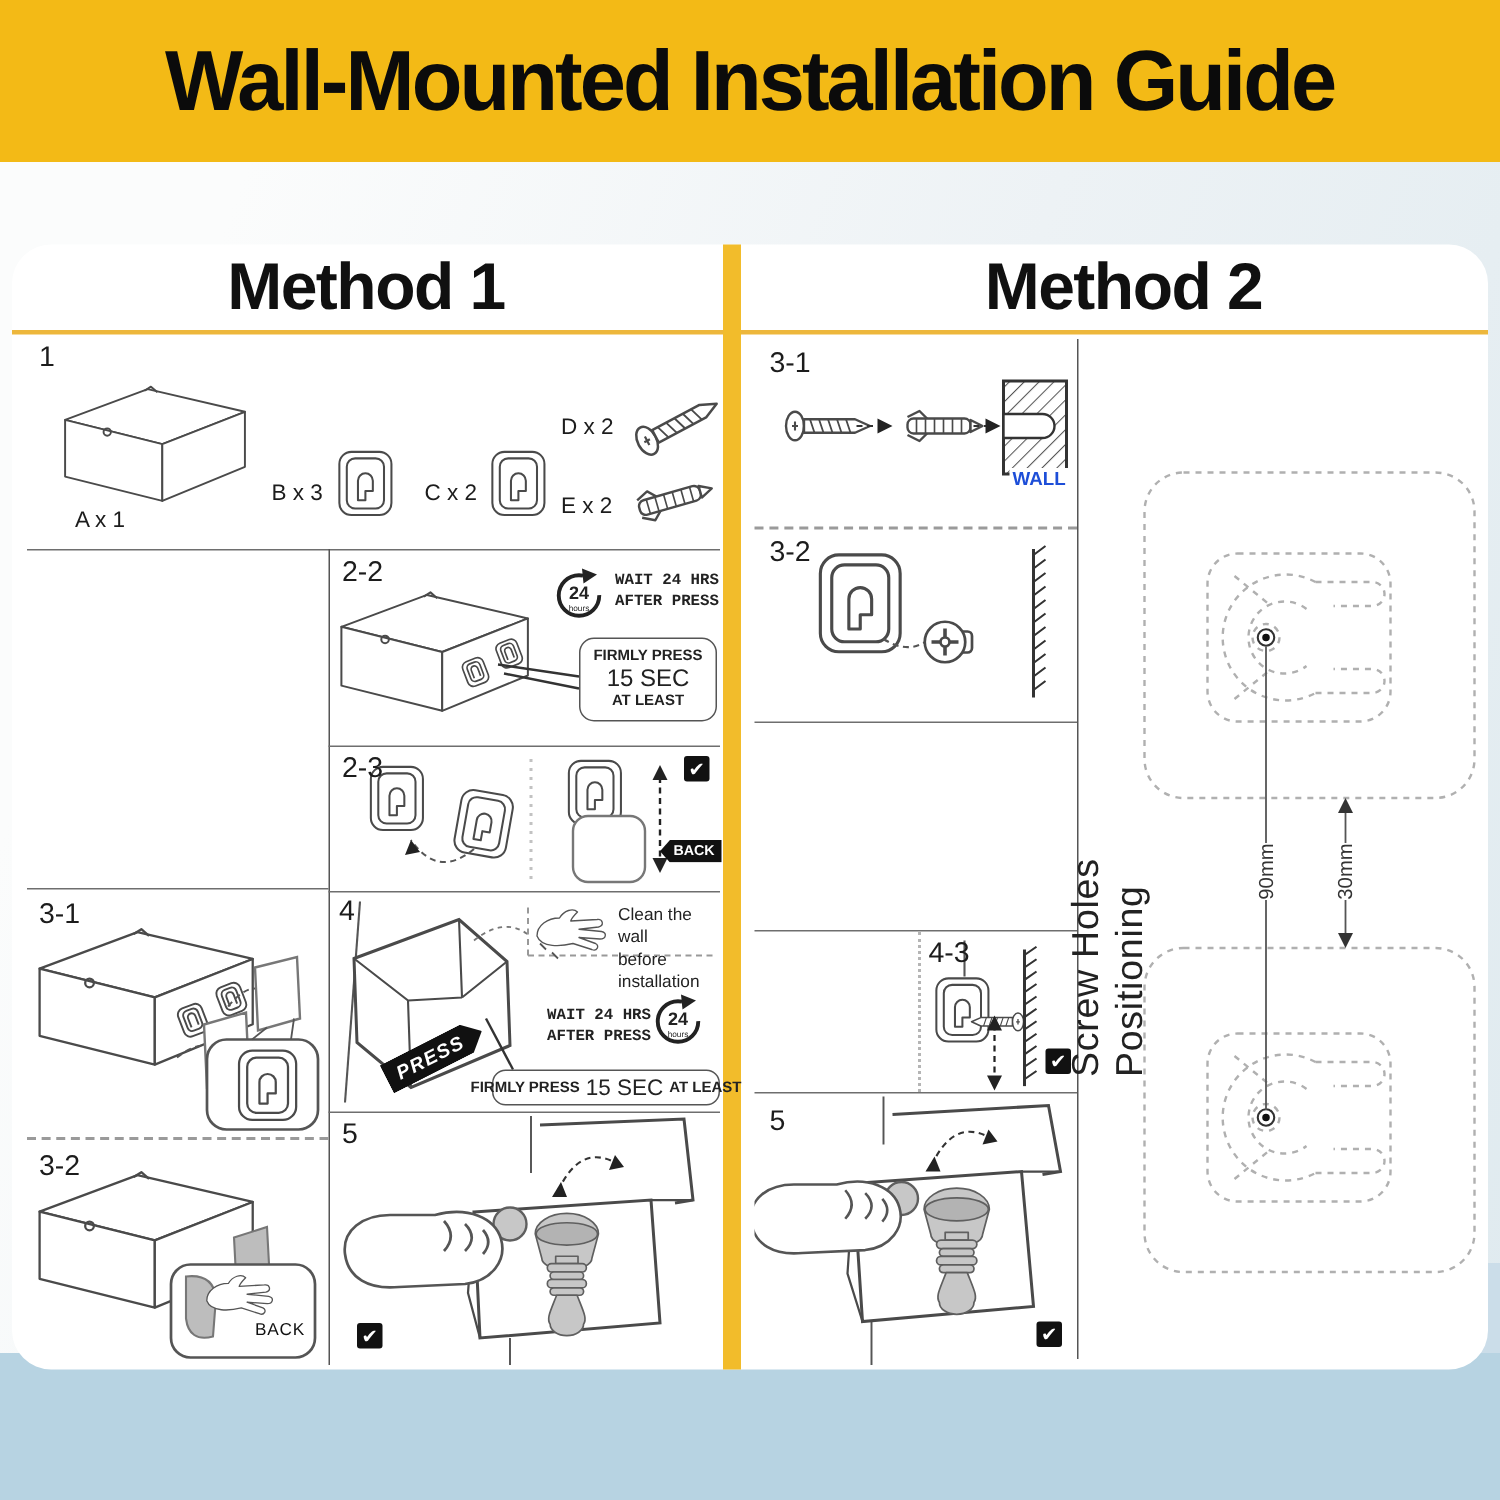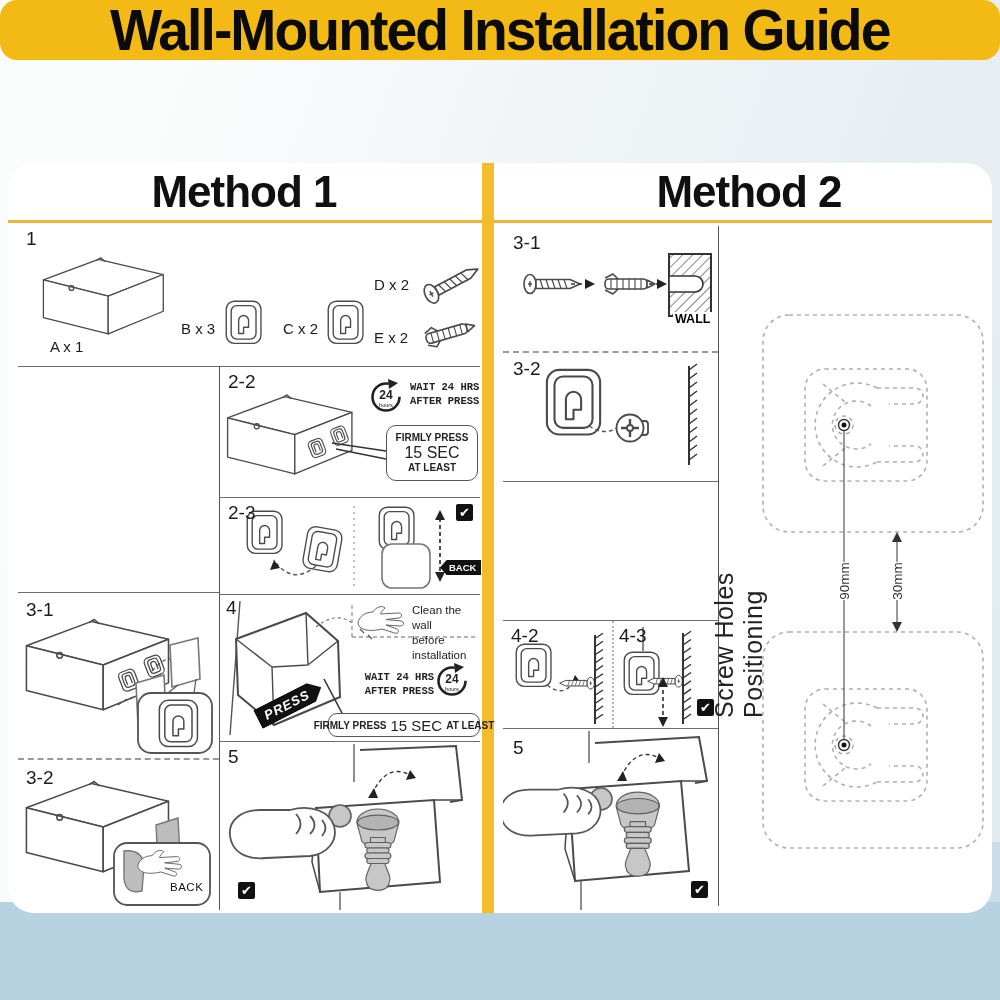--- a/index.html
+++ b/index.html
@@ -1,20 +1,20 @@
 <!DOCTYPE html>
 <html><head>
 <meta charset="utf-8">
 <style>
   html,body{margin:0;padding:0;}
   body{width:1000px;height:1000px;font-family:"Liberation Sans",sans-serif;}
   .page{position:relative;width:1000px;height:1000px;overflow:hidden;
         background:linear-gradient(110deg,#fbfcfc 15%,#edf2f5 55%,#dfeaef 100%);}
-  .title-bar{position:absolute;left:0;top:0;width:1000px;height:60px;background:#F3BA16;
-        display:flex;align-items:center;justify-content:center;border-radius:17px;}
+  .title-bar{position:absolute;left:0;top:0;width:1000px;height:108px;background:#F3BA16;
+        display:flex;align-items:center;justify-content:center;}
   .title-bar span{font-size:57px;font-weight:bold;letter-spacing:-2px;color:#0b0b0b;transform:scaleX(.97);}
   .bg-bottom{position:absolute;left:0;top:902px;width:1000px;height:98px;background:#b7d3e2;}
   .bg-wave{position:absolute;right:0;top:842px;width:240px;height:140px;background:#cbdde9;border-radius:130px 0 0 0;}
   .card{position:absolute;left:8px;top:163px;width:984px;height:750px;background:#fff;border-radius:26px;}
   .m-heading{position:absolute;top:2px;height:54px;display:flex;align-items:center;justify-content:center;
         font-size:44px;font-weight:bold;color:#101010;letter-spacing:-1px;}
   .h-underline{position:absolute;left:0;top:57px;width:984px;height:3px;background:#EDB73C;}
   .v-divider{position:absolute;left:474px;top:0;width:12px;height:750px;background:#F2BC2B;}
   .cell{position:absolute;}
   .step-label{position:absolute;font-size:19px;color:#1c1c1c;z-index:3;}
@@ -33,21 +33,21 @@
   .pill .c-sm{font-size:10px;font-weight:bold;color:#222;}
   .pill .c-lg{font-size:15px;color:#222;}
   .check{position:absolute;width:17px;height:17px;background:#111;color:#fff;font-size:13px;line-height:17px;
         text-align:center;z-index:4;border-radius:2px;}
   .tag-back{position:absolute;background:#111;color:#fff;font-size:9.5px;font-weight:bold;z-index:4;
         padding:2px 5px 2px 9px;clip-path:polygon(0 50%,16% 0,100% 0,100% 100%,16% 100%);}
   .back-text{position:absolute;font-size:11.5px;color:#111;z-index:4;letter-spacing:.5px;}
   .tag-press{position:absolute;background:#111;color:#fff;font-size:13px;font-weight:bold;font-style:italic;
         z-index:4;padding:3px 14px 3px 8px;transform:rotate(-27deg);
         clip-path:polygon(0 0,84% 0,100% 50%,84% 100%,0 100%);letter-spacing:1px;}
-  .wall-label{position:absolute;font-size:12.5px;font-weight:bold;color:#000000;background:#fff;z-index:4;padding:0 2px;}
+  .wall-label{position:absolute;font-size:12.5px;font-weight:bold;color:#1d4ed8;background:#fff;z-index:4;padding:0 2px;}
   .clean-label{position:absolute;font-size:12.5px;color:#222;z-index:4;}
   .note{position:absolute;font-size:11.5px;color:#222;line-height:1.3;z-index:3;}
   .vtitle{position:absolute;left:596px;top:407px;width:270px;height:26px;display:flex;align-items:center;
         justify-content:center;transform:rotate(-90deg);font-size:25px;color:#222;letter-spacing:.5px;}
   svg.art{position:absolute;left:0;top:0;z-index:1;}
 </style>
 </head>
 <body>
 
 <svg width="0" height="0" style="position:absolute" aria-hidden="true">
@@ -310,30 +310,20 @@
       <svg class="art" width="215" height="128" viewBox="0 0 215 128">
         <use href="#hookfv" transform="translate(42,16) scale(0.95)"></use>
         <path d="M86,74 Q108,88 124,66" stroke="#555" stroke-width="1.4" stroke-dasharray="4 3" fill="none"></path>
         <polygon points="124,62 120,72 130,70" fill="#222"></polygon>
         <use href="#screwfront" transform="translate(112,58)"></use>
         <use href="#walledge" transform="translate(186,14)"></use>
       </svg>
     </div>
 
 
-    <div class="cell" style="left:495px;top:458px;width:108px;height:107px">
-      <span class="step-label" style="left:8px;top:4px">4-2</span>
-      <svg class="art" width="108" height="107" viewBox="0 0 108 107">
-        <use href="#hookfv" transform="translate(12,22) scale(0.62)"></use>
-        <path d="M44,64 Q62,78 72,58" stroke="#555" stroke-width="1.3" stroke-dasharray="4 3" fill="none"></path>
-        <polygon points="72,54 68,64 78,62" fill="#222"></polygon>
-        <use href="#screwside" transform="translate(92,56) scale(-0.62,0.62)"></use>
-        <use href="#walledge" transform="translate(92,14) scale(1,0.9)"></use>
-      </svg>
-    </div>
 
     <div class="cell" style="left:605px;top:458px;width:105px;height:107px">
       <span class="step-label" style="left:6px;top:4px">4-3</span>
       <div class="check" style="left:84px;top:78px">✔</div>
       <svg class="art" width="105" height="107" viewBox="0 0 105 107">
         <line x1="30" y1="6" x2="30" y2="30" stroke="#555" stroke-width="1.4"></line>
         <use href="#hookfv" transform="translate(10,30) scale(0.62)"></use>
         <use href="#screwside" transform="translate(70,54) scale(-0.62,0.62)"></use>
         <use href="#walledge" transform="translate(70,12) scale(1,0.92)"></use>
         <line x1="50" y1="62" x2="50" y2="100" stroke="#222" stroke-width="1.5" stroke-dasharray="4 3"></line>

